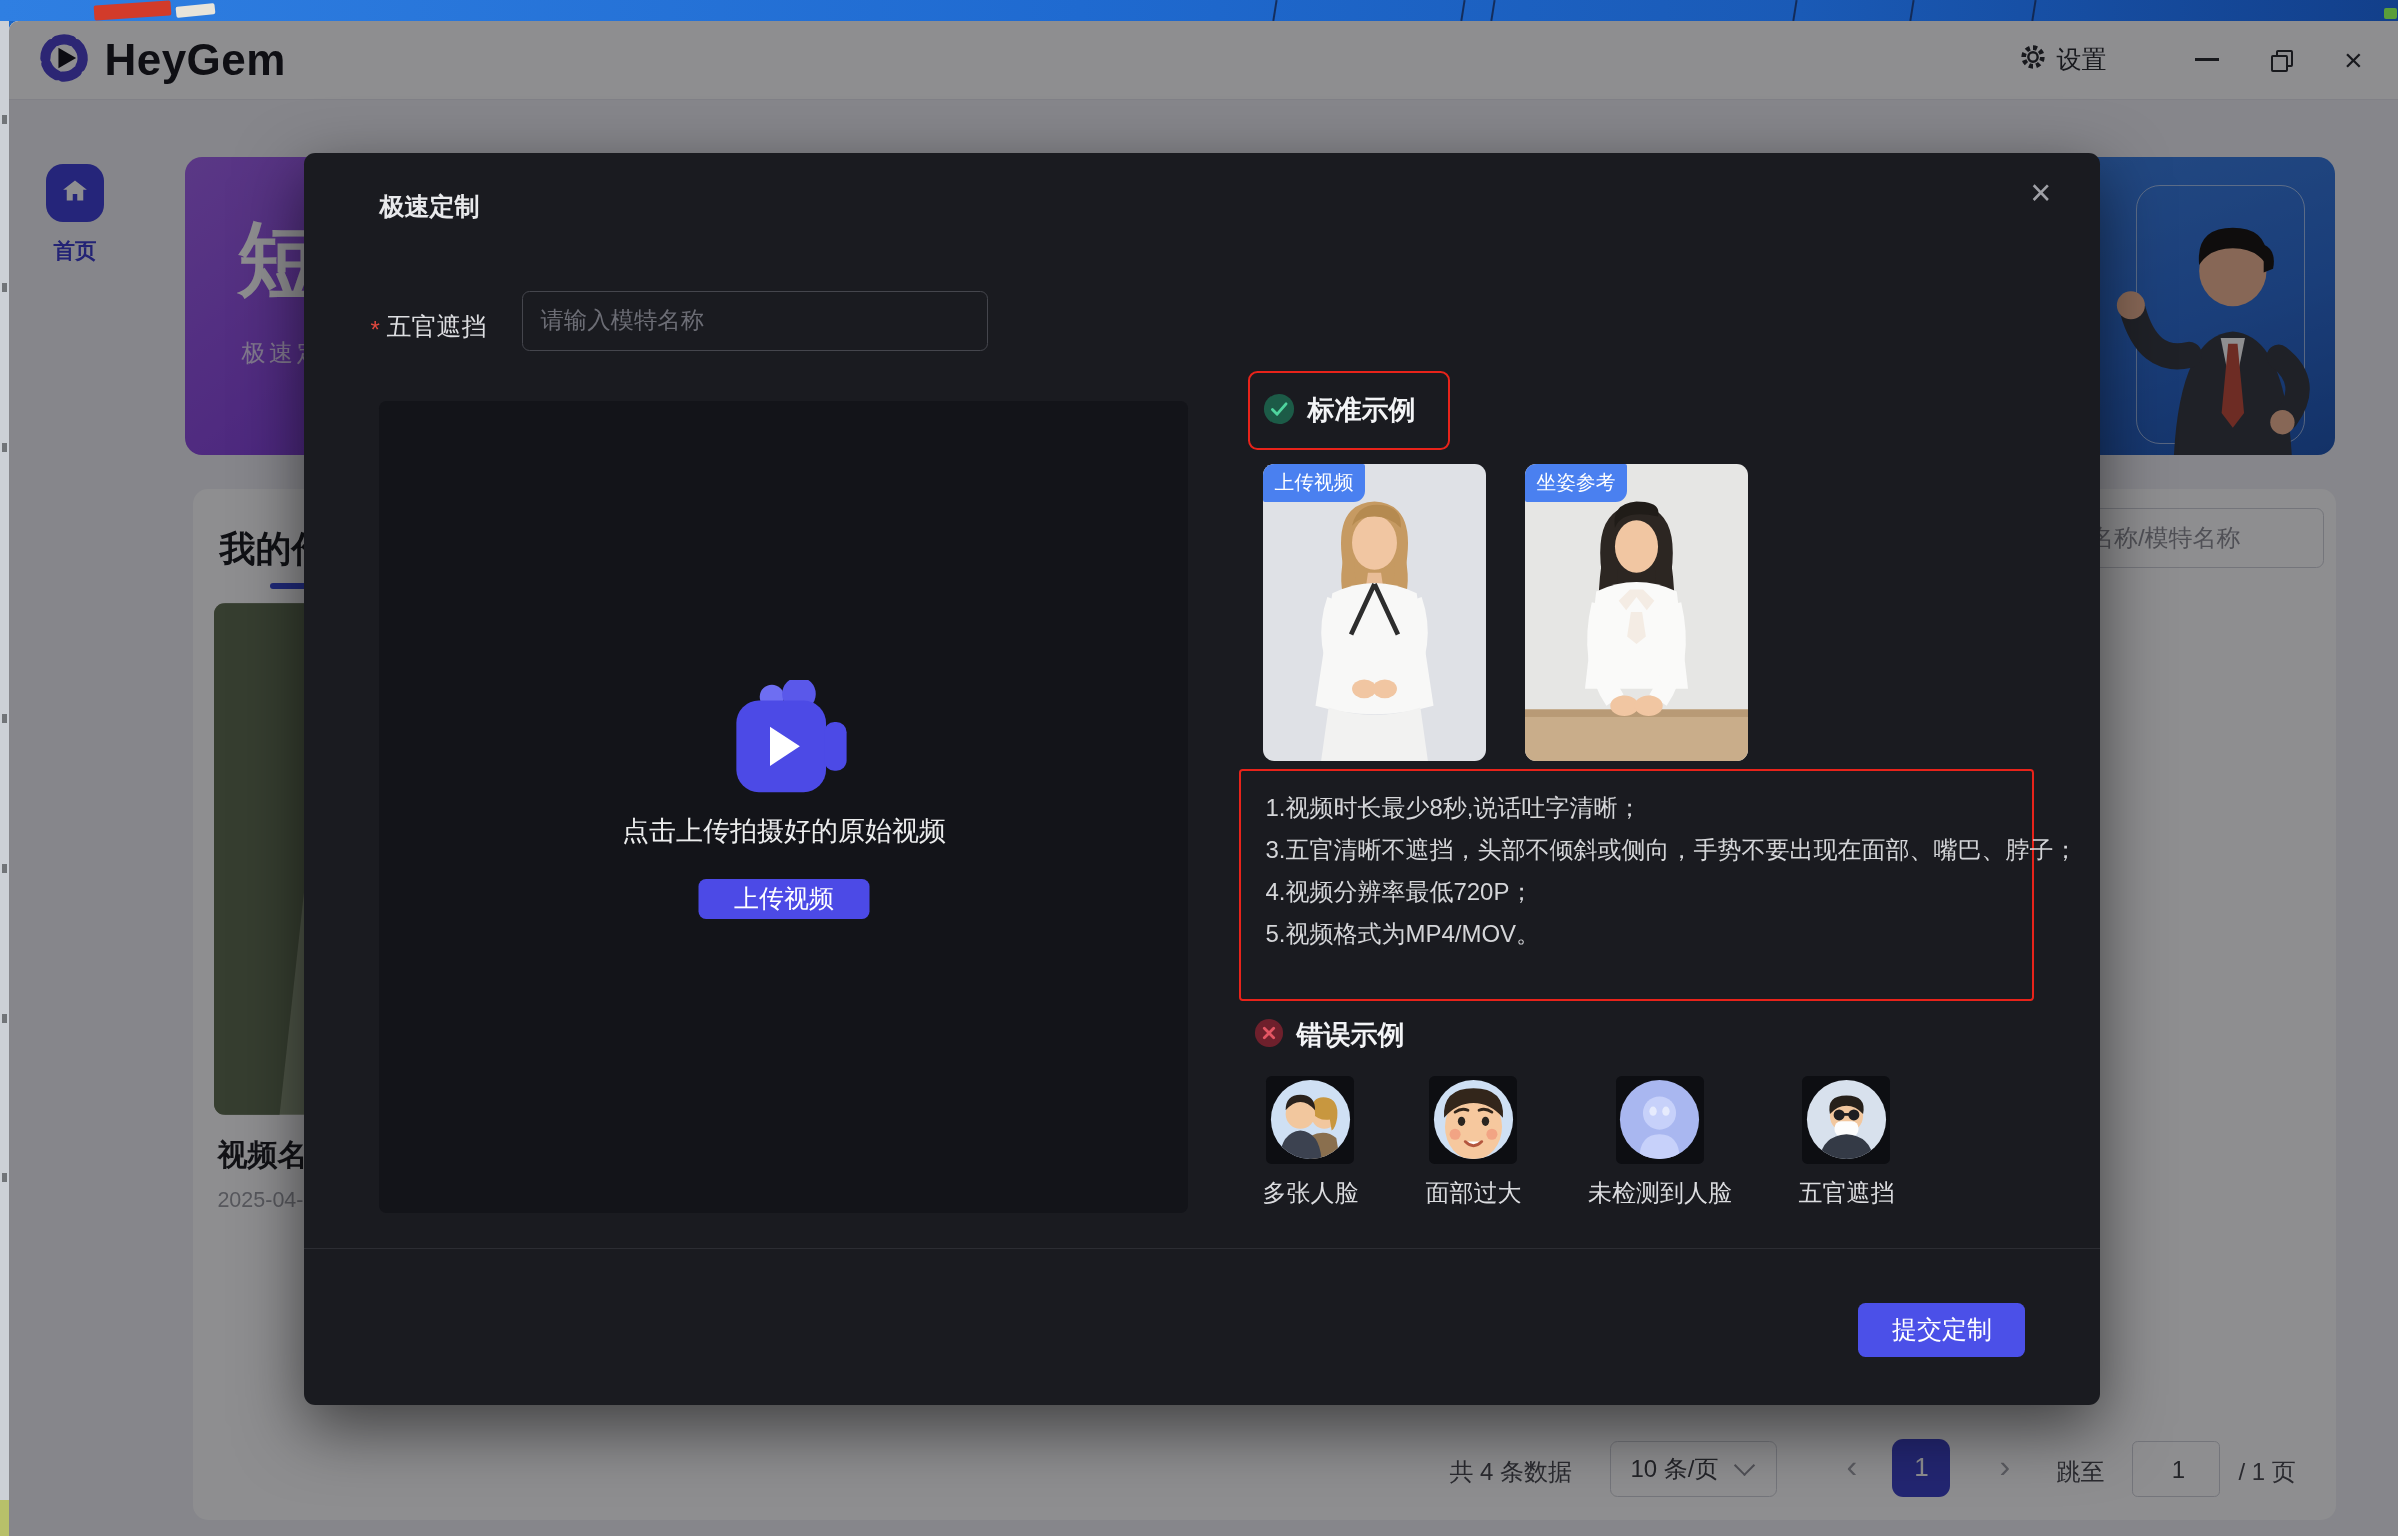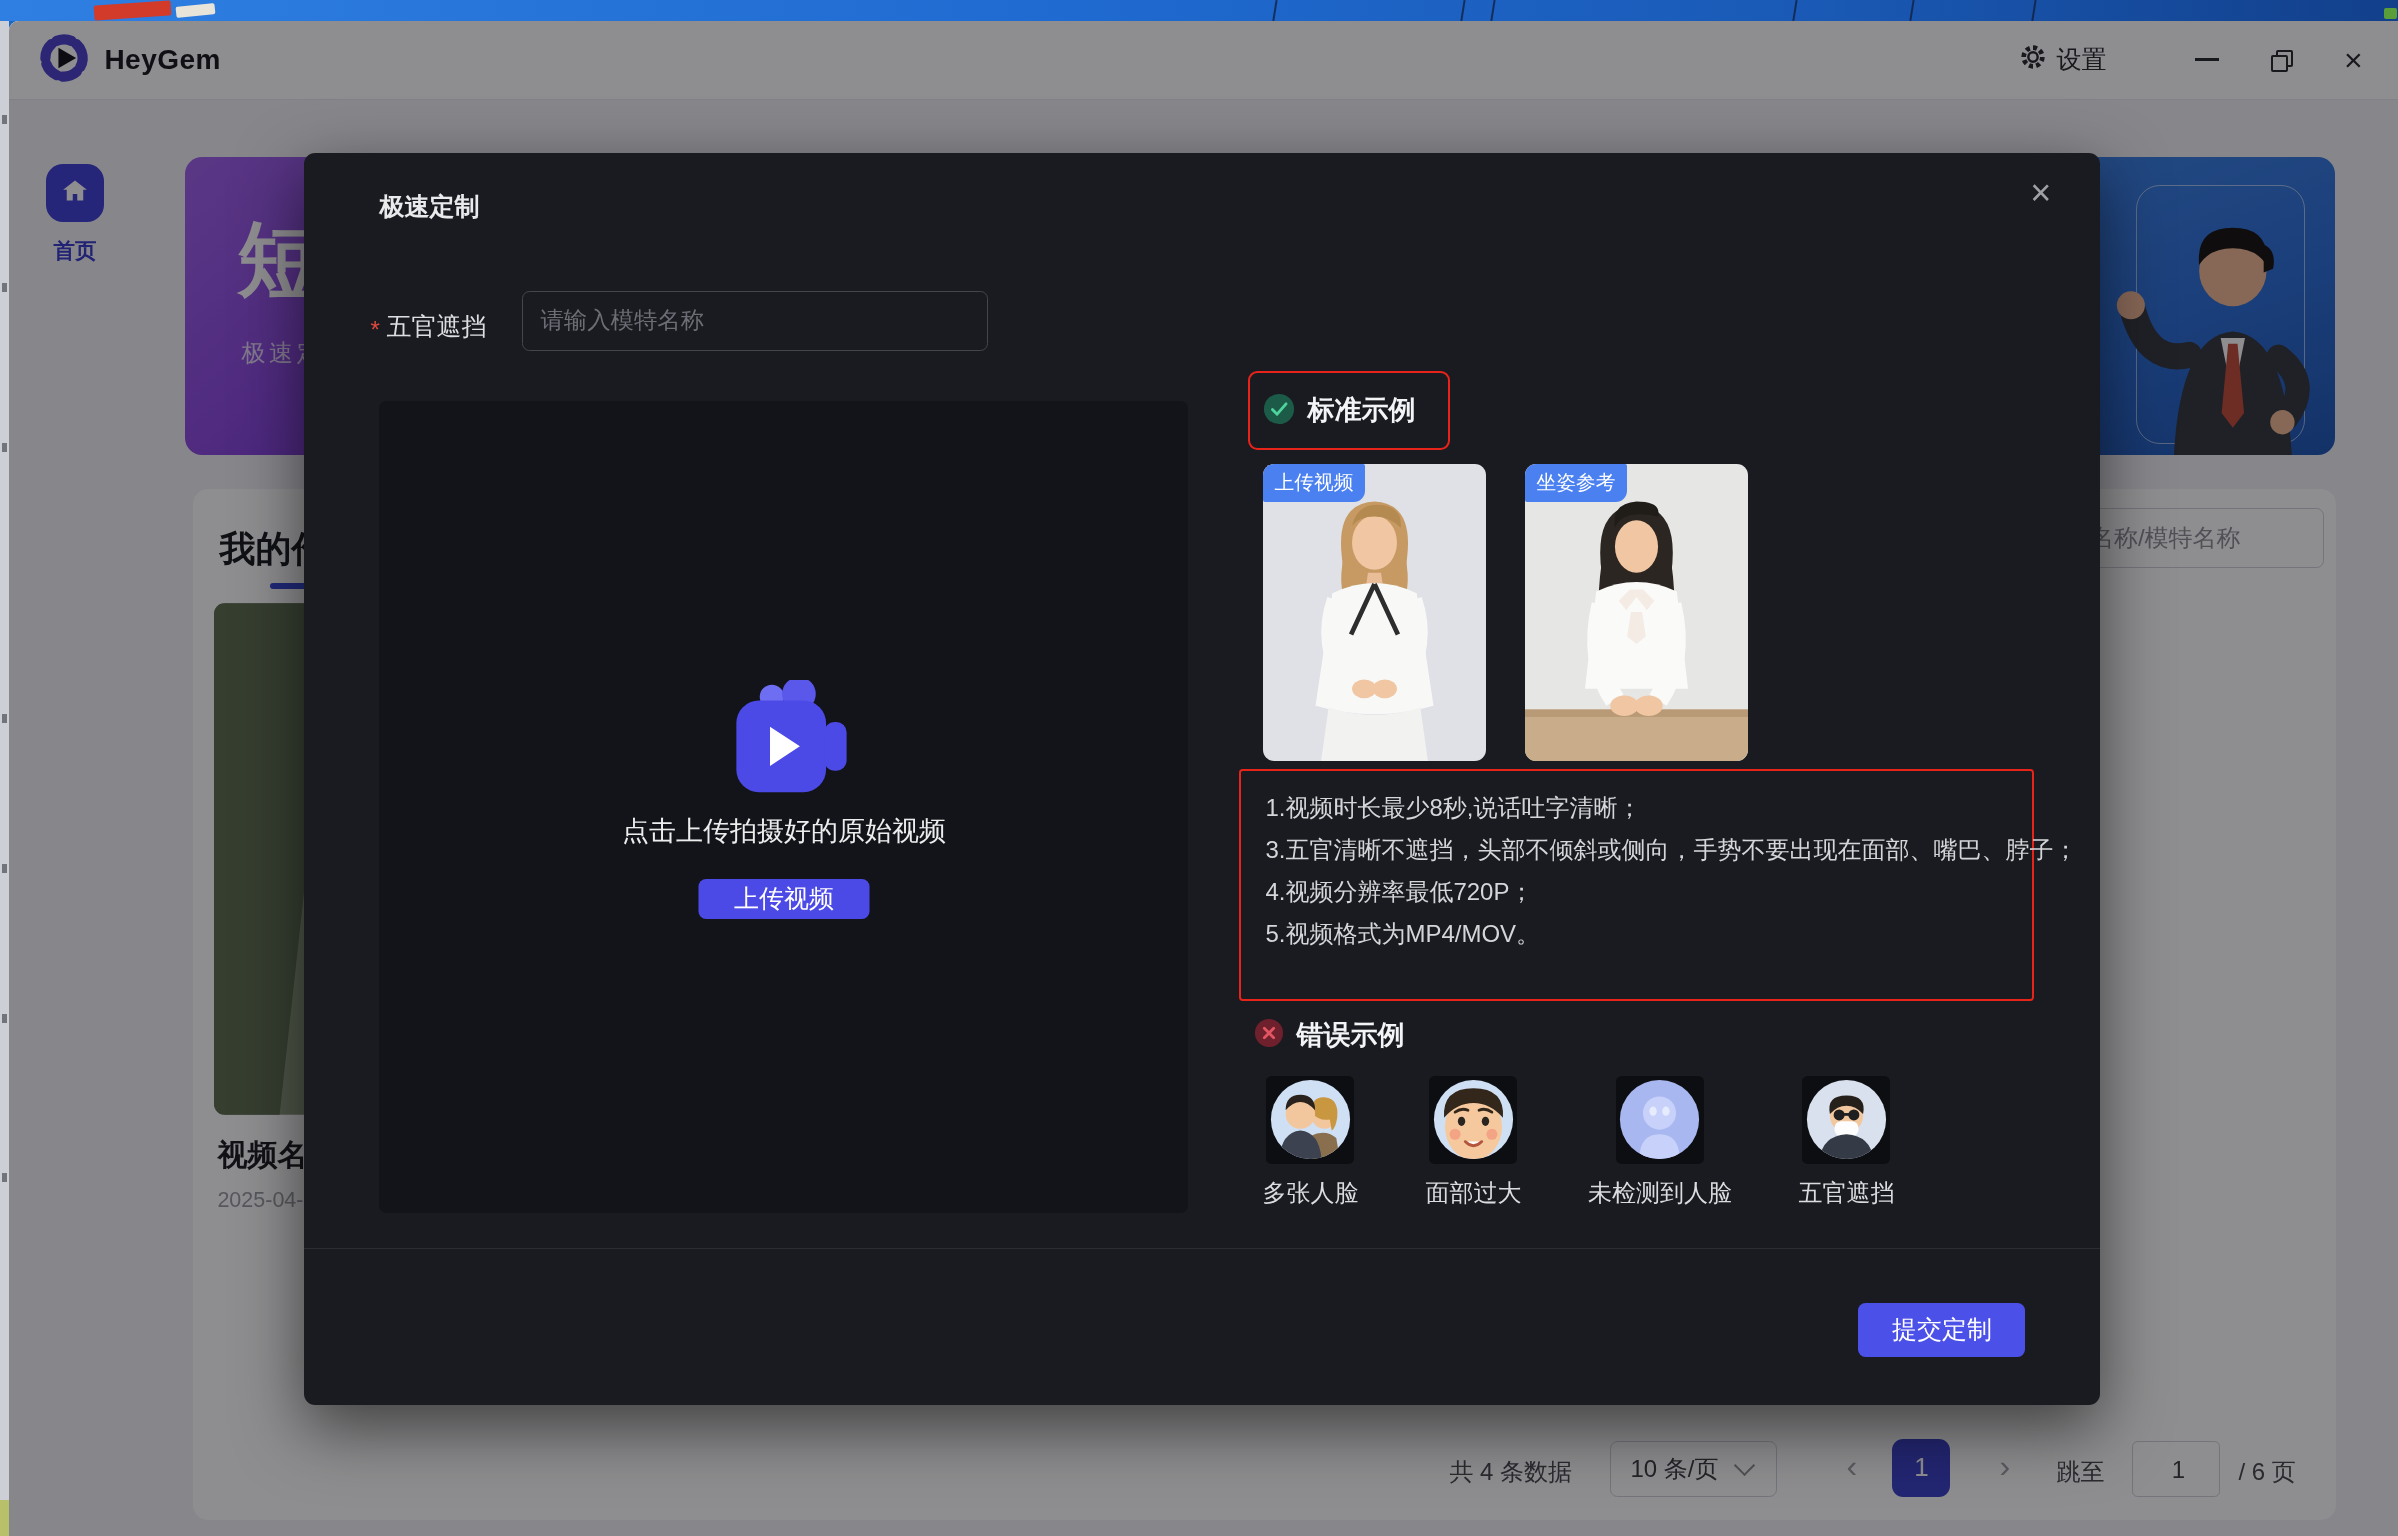--- a/index.html
+++ b/index.html
@@ -16,21 +16,21 @@
   .strip-left{position:absolute;left:0;top:20.6px;width:9.4px;bottom:0;background:#ccd0d6;}
   .sl-dash{position:absolute;left:1.9px;width:5.6px;height:9.4px;background:#5a5c60;opacity:.8;}
   .sl-end{position:absolute;left:0;bottom:0;width:9.4px;height:37px;background:#b8c06a;}
 
   
   .window{position:absolute;left:9.4px;top:20.6px;width:2389px;height:1516px;
           background:#f0f1f5;border-top-left-radius:9.4px;overflow:hidden;}
   .win-header{position:absolute;left:0;top:0;right:0;height:78px;background:#ffffff;
               border-bottom:0.9px solid #e7e8ee;display:flex;align-items:center;z-index:2;}
   .logo-wrap{display:flex;align-items:center;margin-left:28px;}
-  .logo-text{font-size:28px;font-weight:800;color:#15161a;margin-left:13px;letter-spacing:0.5px;}
+  .logo-text{font-size:44px;font-weight:800;color:#15161a;margin-left:13px;letter-spacing:0.5px;}
   .hd-spacer{flex:1;}
   .hd-settings{display:flex;align-items:center;gap:9.4px;margin-right:73px;cursor:pointer;}
   .hd-settings span{font-size:25px;color:#26272c;}
   .icon-min{width:24px;height:2.8px;background:#26272c;margin-right:0;}
   .hd-btn{width:56px;height:56px;display:flex;align-items:center;justify-content:center;cursor:pointer;}
   .icon-restore{width:19px;height:19px;position:relative;}
   .icon-restore:before{content:"";position:absolute;left:4.7px;top:0;width:13px;height:13px;border:2.3px solid #26272c;border-radius:1.9px;}
   .icon-restore:after{content:"";position:absolute;left:0;top:4.7px;width:13px;height:13px;border:2.3px solid #26272c;border-radius:1.9px;background:#fff;}
   .icon-close{font-size:32px;color:#26272c;line-height:1;}
 
@@ -235,21 +235,21 @@
       <span>10 条/页</span>
       <span class="pg-caret"></span>
     </div>
     <div class="pg-arrow" style="left:1653px;top:961px;">‹</div>
     <div class="pg-active">1</div>
     <div class="pg-arrow" style="left:1806px;top:961px;">›</div>
     <div class="pg-text" style="left:1863px;top:967px;">跳至</div>
     <div class="pg-jump">
       <input type="text" value="1" style="">
     </div>
-    <div class="pg-text" style="left:2045px;top:967px;">/ 6 页</div>
+    <div class="pg-text" style="left:2045px;top:967px;">/ 1 页</div>
   </div>
 
   <div class="dim"></div>
 
   <div class="modal">
     <div class="modal-title">极速定制</div>
     <div class="modal-close">×</div>
 
     <span class="form-star">*</span>
     <span class="form-label">五官遮挡</span>

